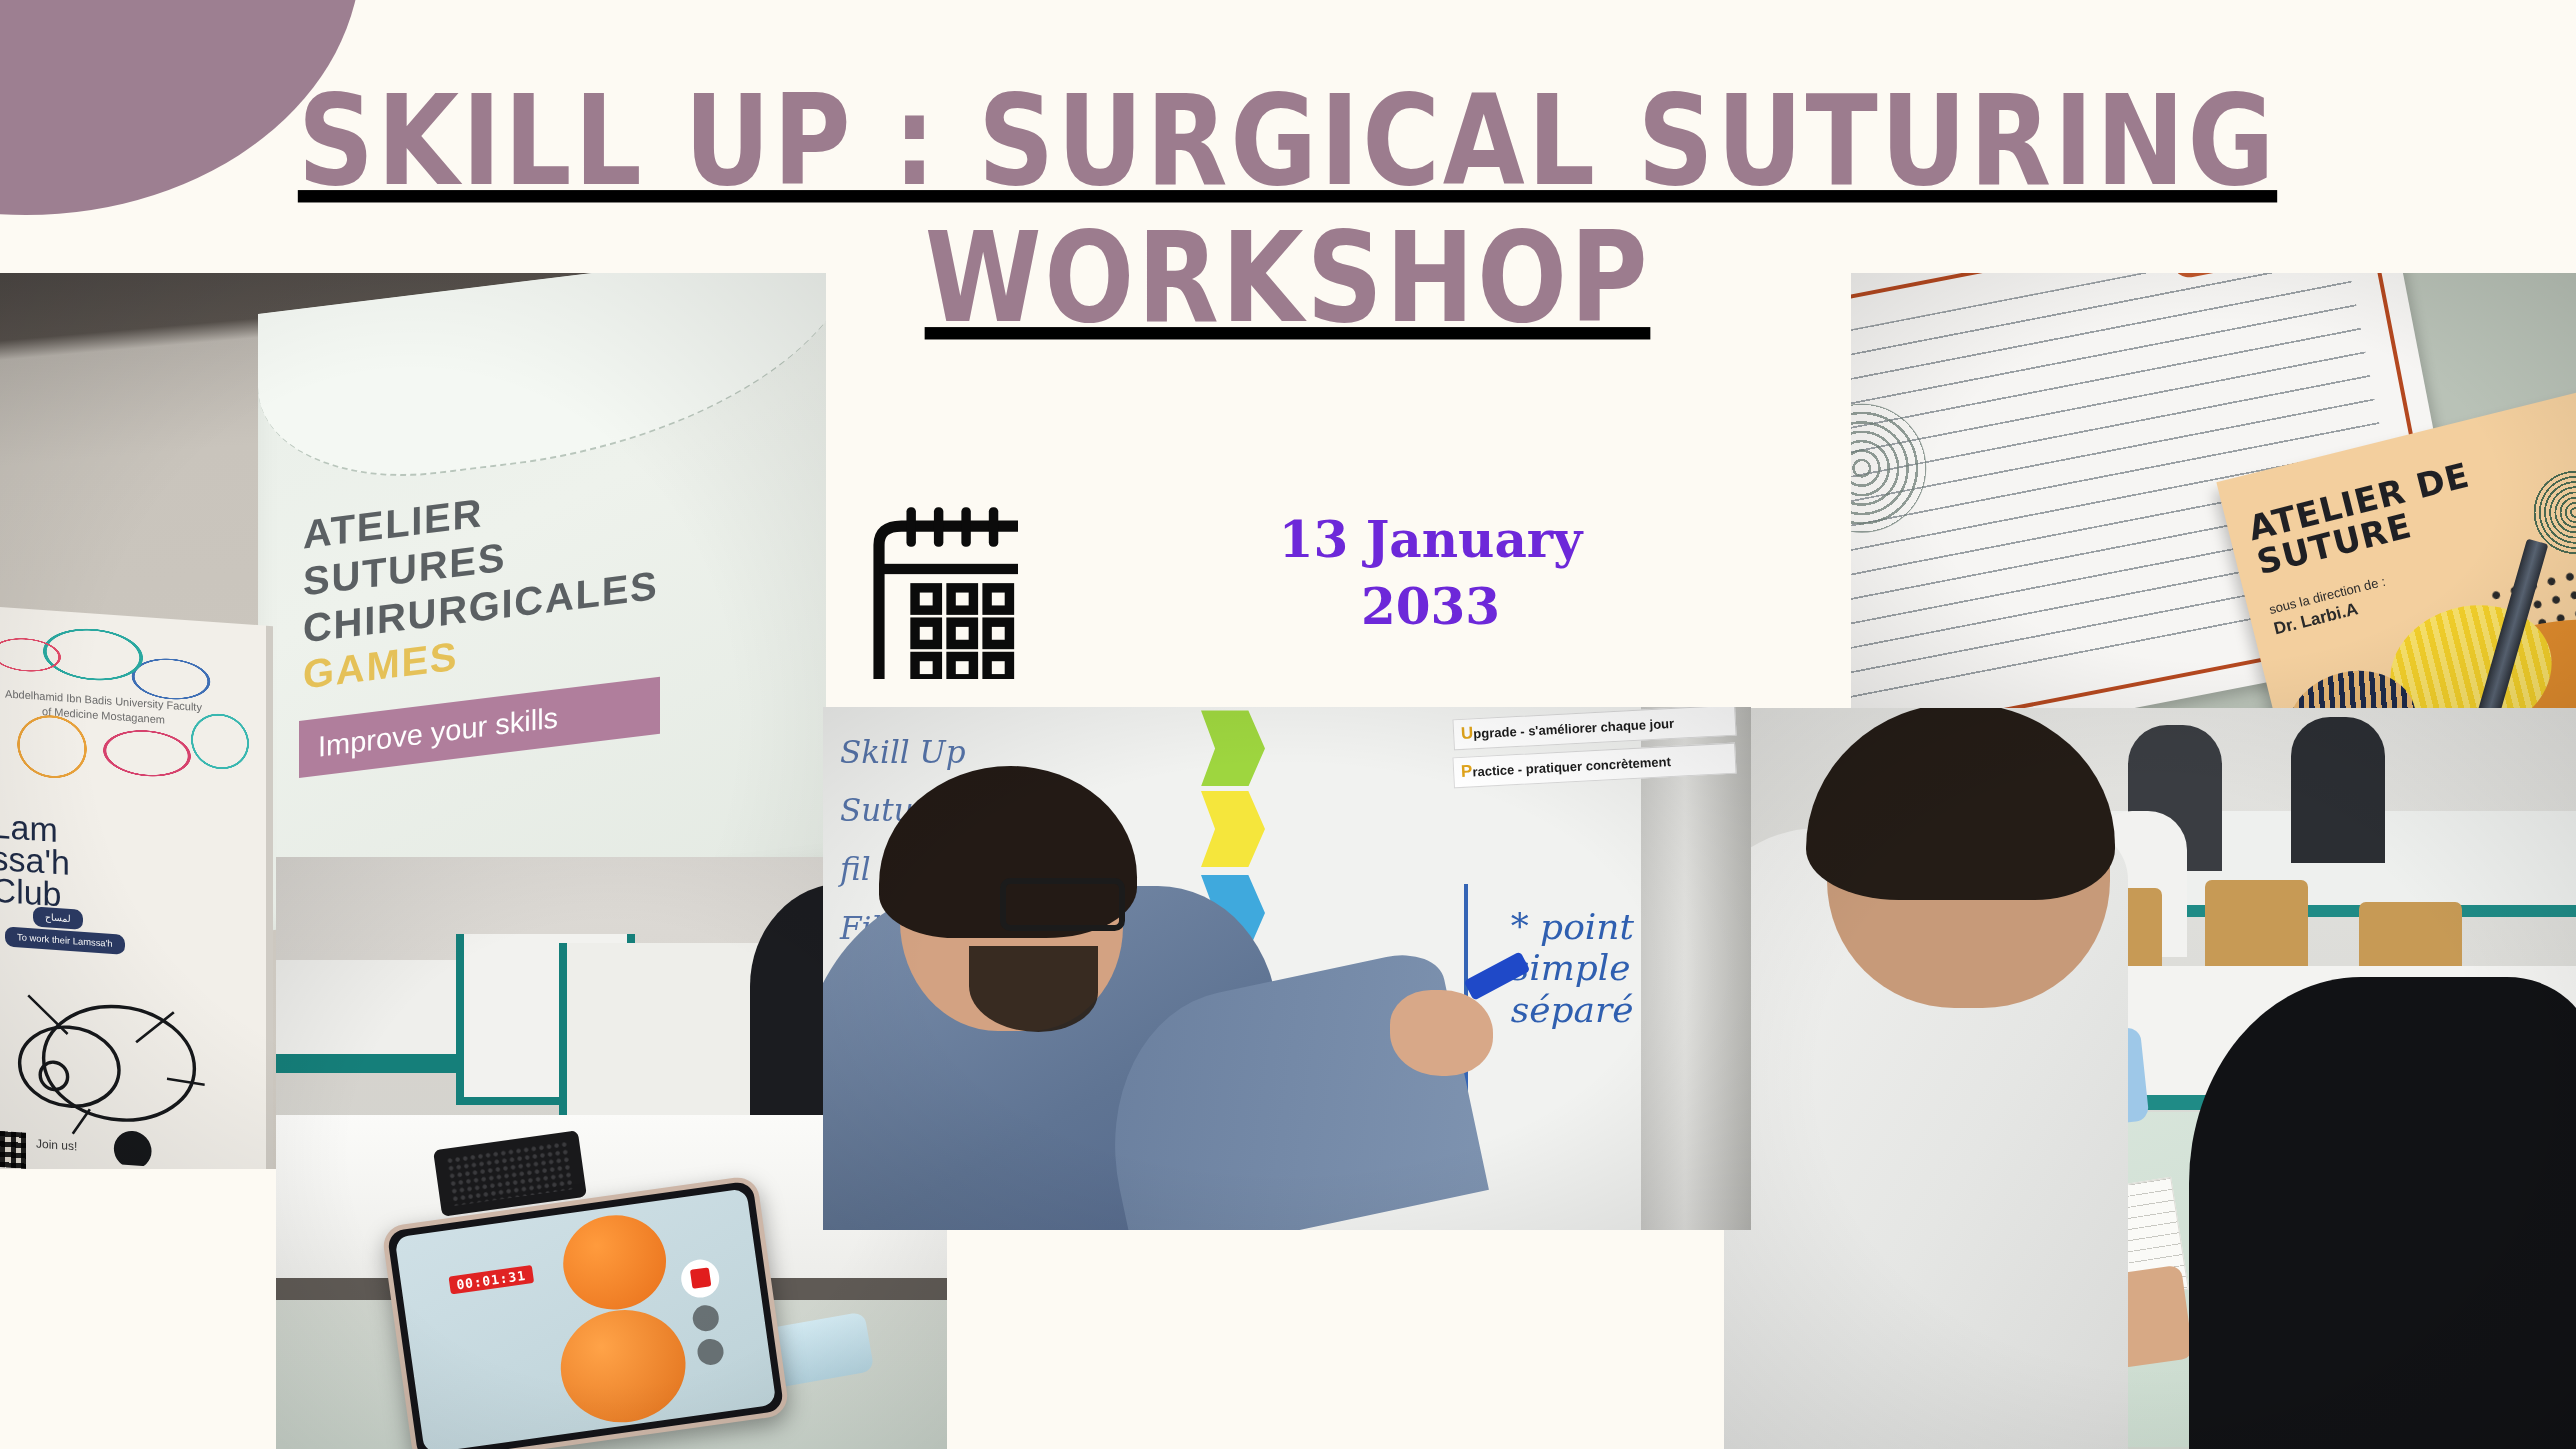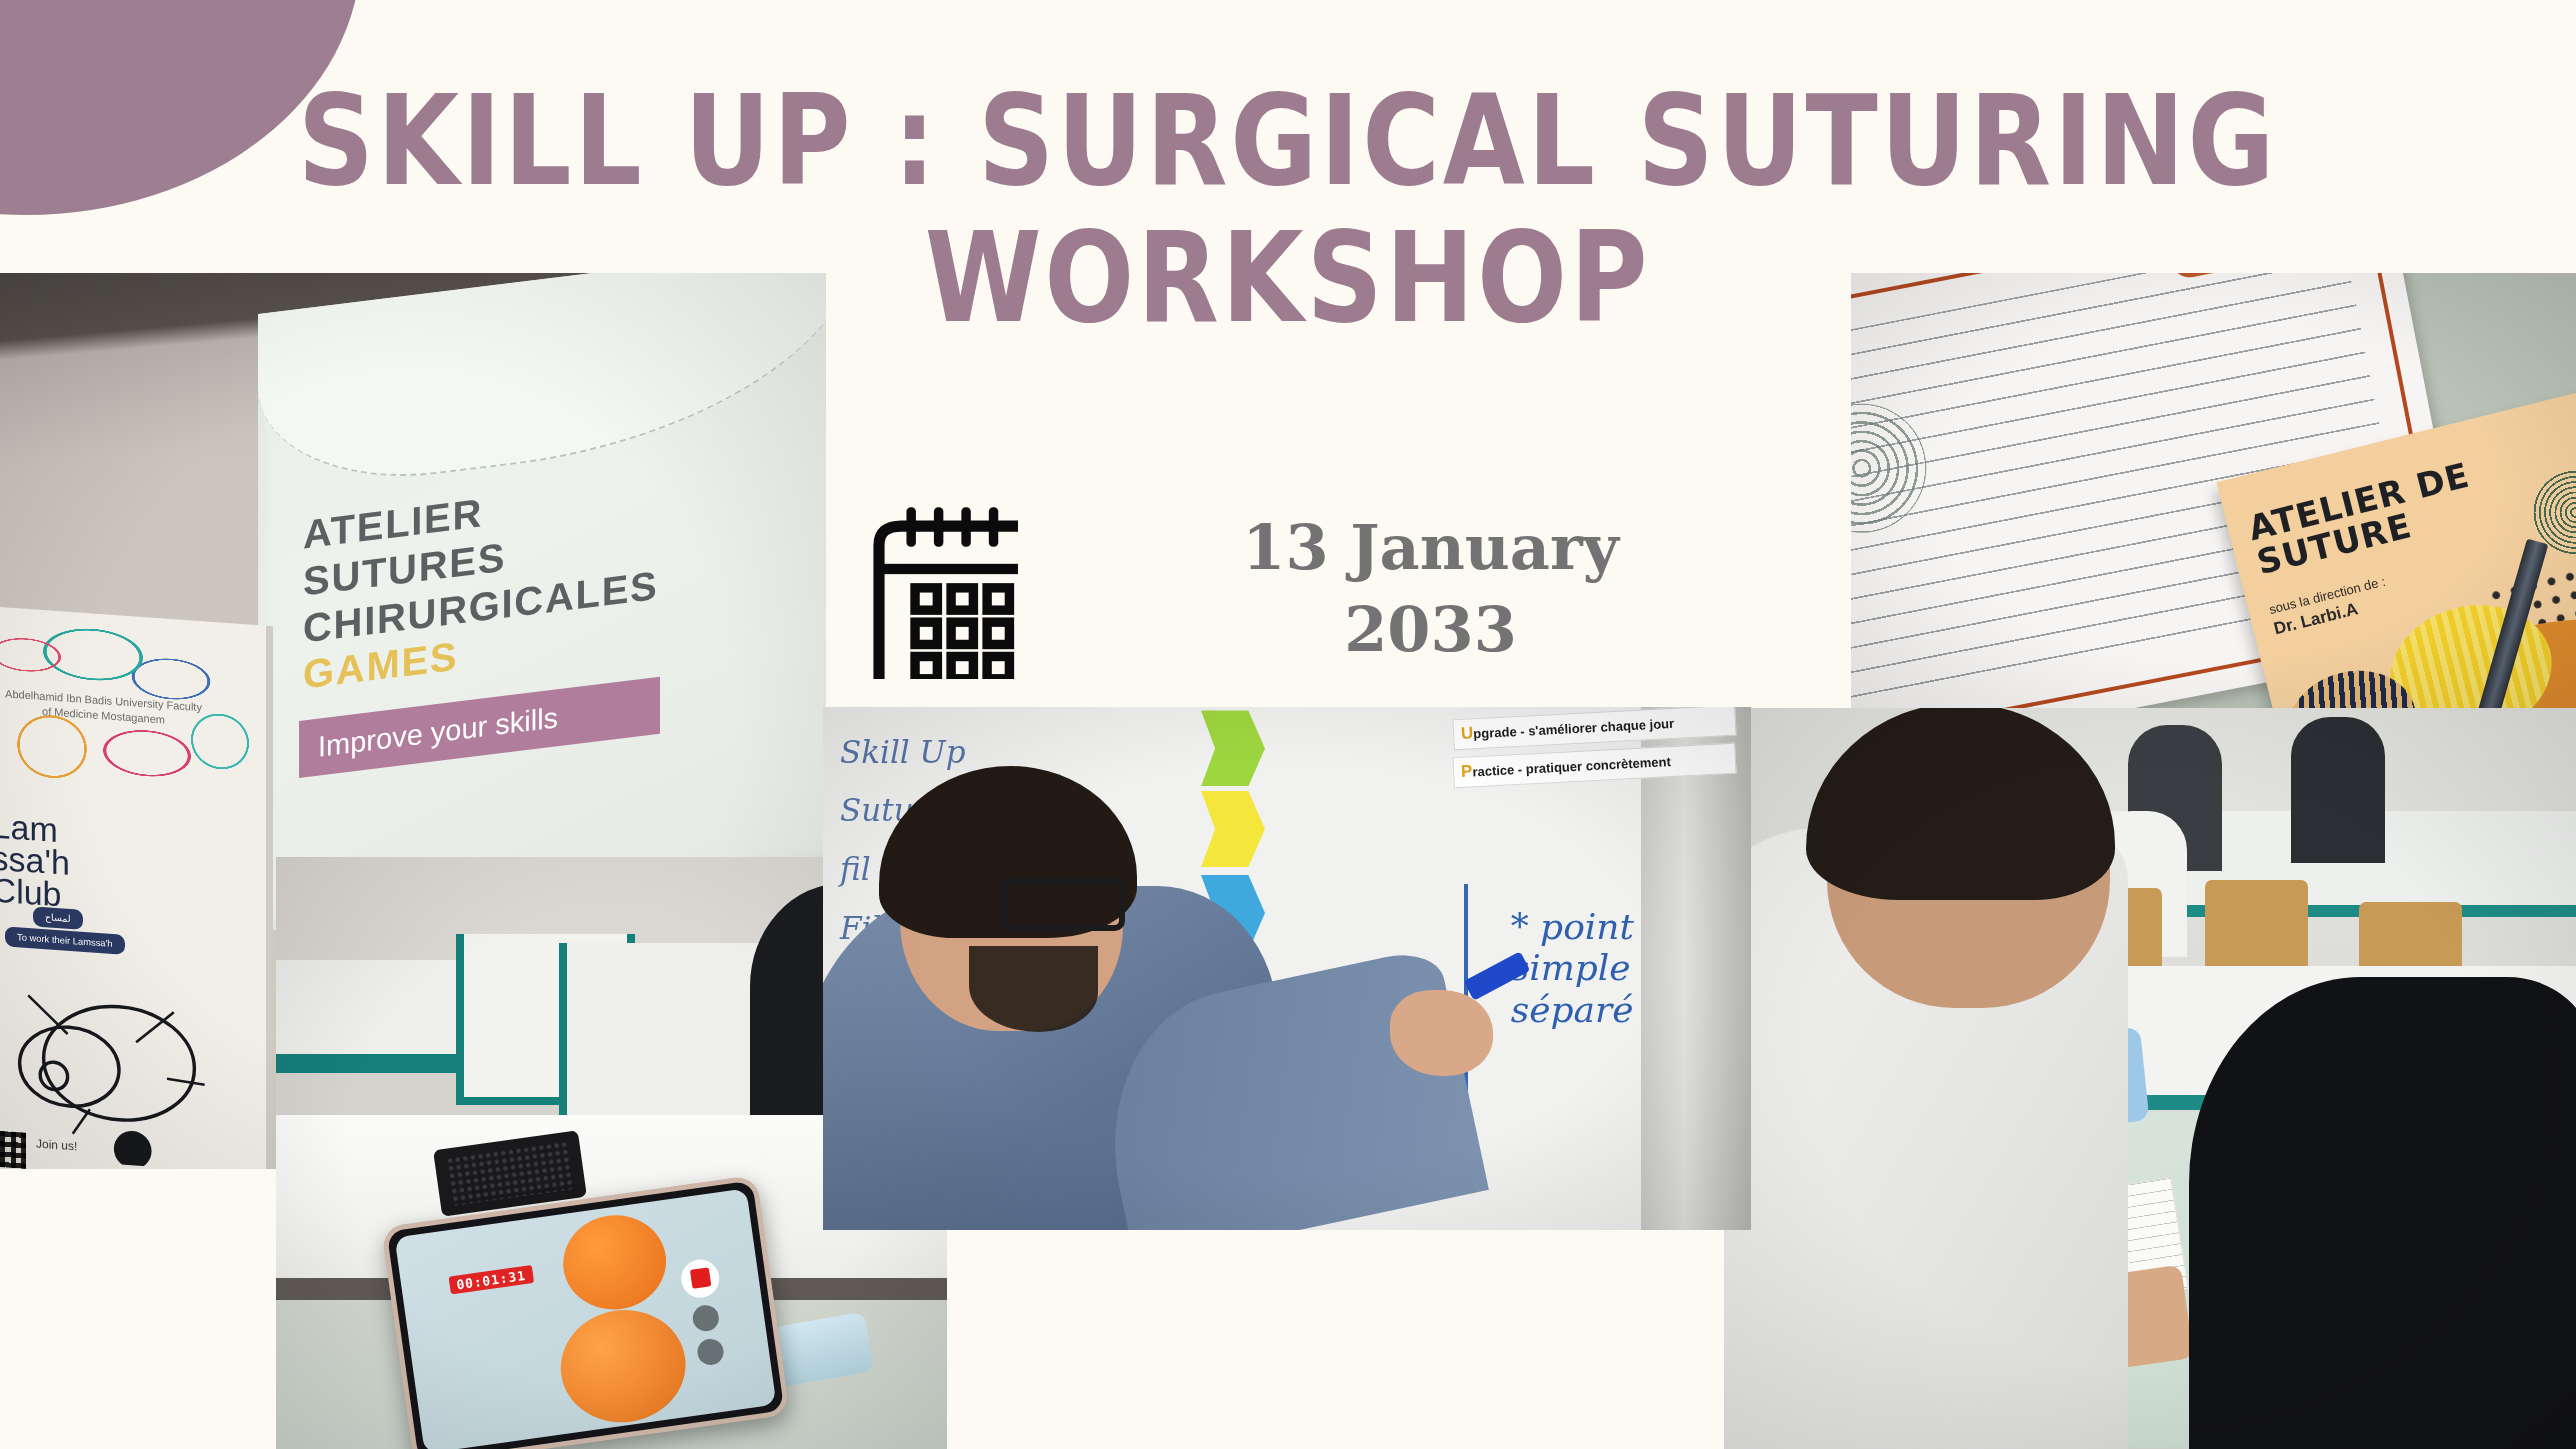--- a/index.html
+++ b/index.html
@@ -26,20 +26,21 @@
     border-radius:0 0 361px 361px/0 0 283px 283px;
   }
 
   
   .title-wrap{
     position:absolute;
     left:326px;top:76px;
     width:1923px;
     text-align:center;
     z-index:6;
+    text-decoration:underline;
   }
   .title-line{
     display:block;
     font-family:"DejaVu Sans", sans-serif;
     font-weight:700;
     color:#9c7c8e;
     font-size:100px;
     line-height:1.06;
     letter-spacing:2.6px;
     transform:scaleX(1.06) scaleY(1.24);
@@ -62,22 +63,22 @@
     flex:0 0 auto;
     overflow:hidden;
   }
   .cal-icon svg{display:block;}
   .date-text{
     margin-left:112px;
     width:601px;
     text-align:center;
     font-family:"DejaVu Serif", serif;
     font-weight:700;
-    color:#737373;
-    font-size:62px;
+    color:#6d28d9;
+    font-size:50px;
     line-height:1.33;
   }
   .date-text .d-line{display:block;white-space:nowrap;}
 
   
   .photo{
     position:absolute;
     overflow:hidden;
     background:#d8d6d0;
   }

